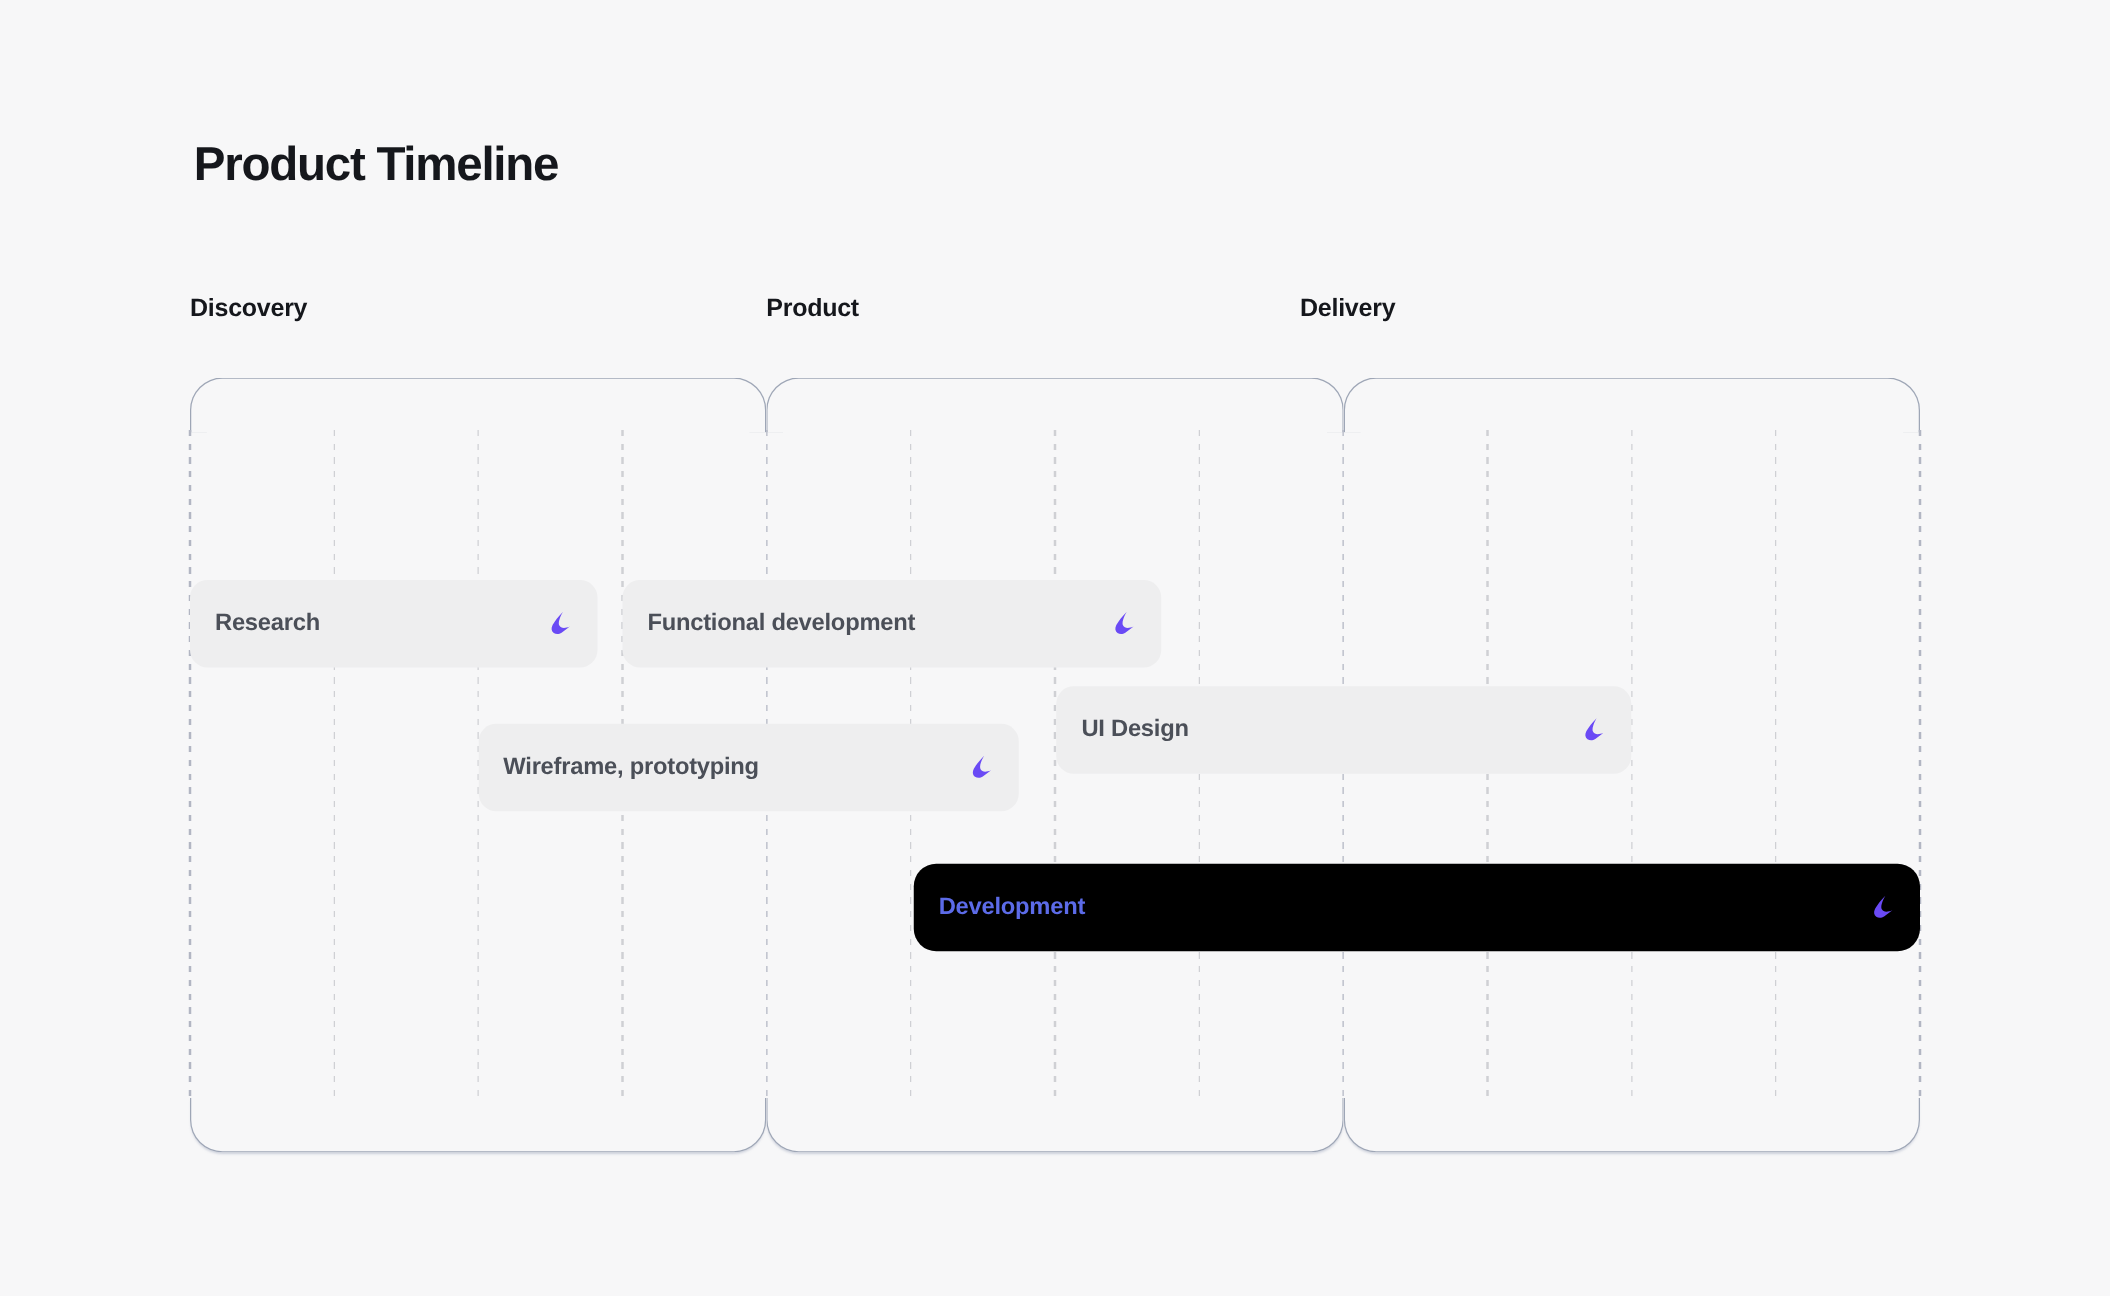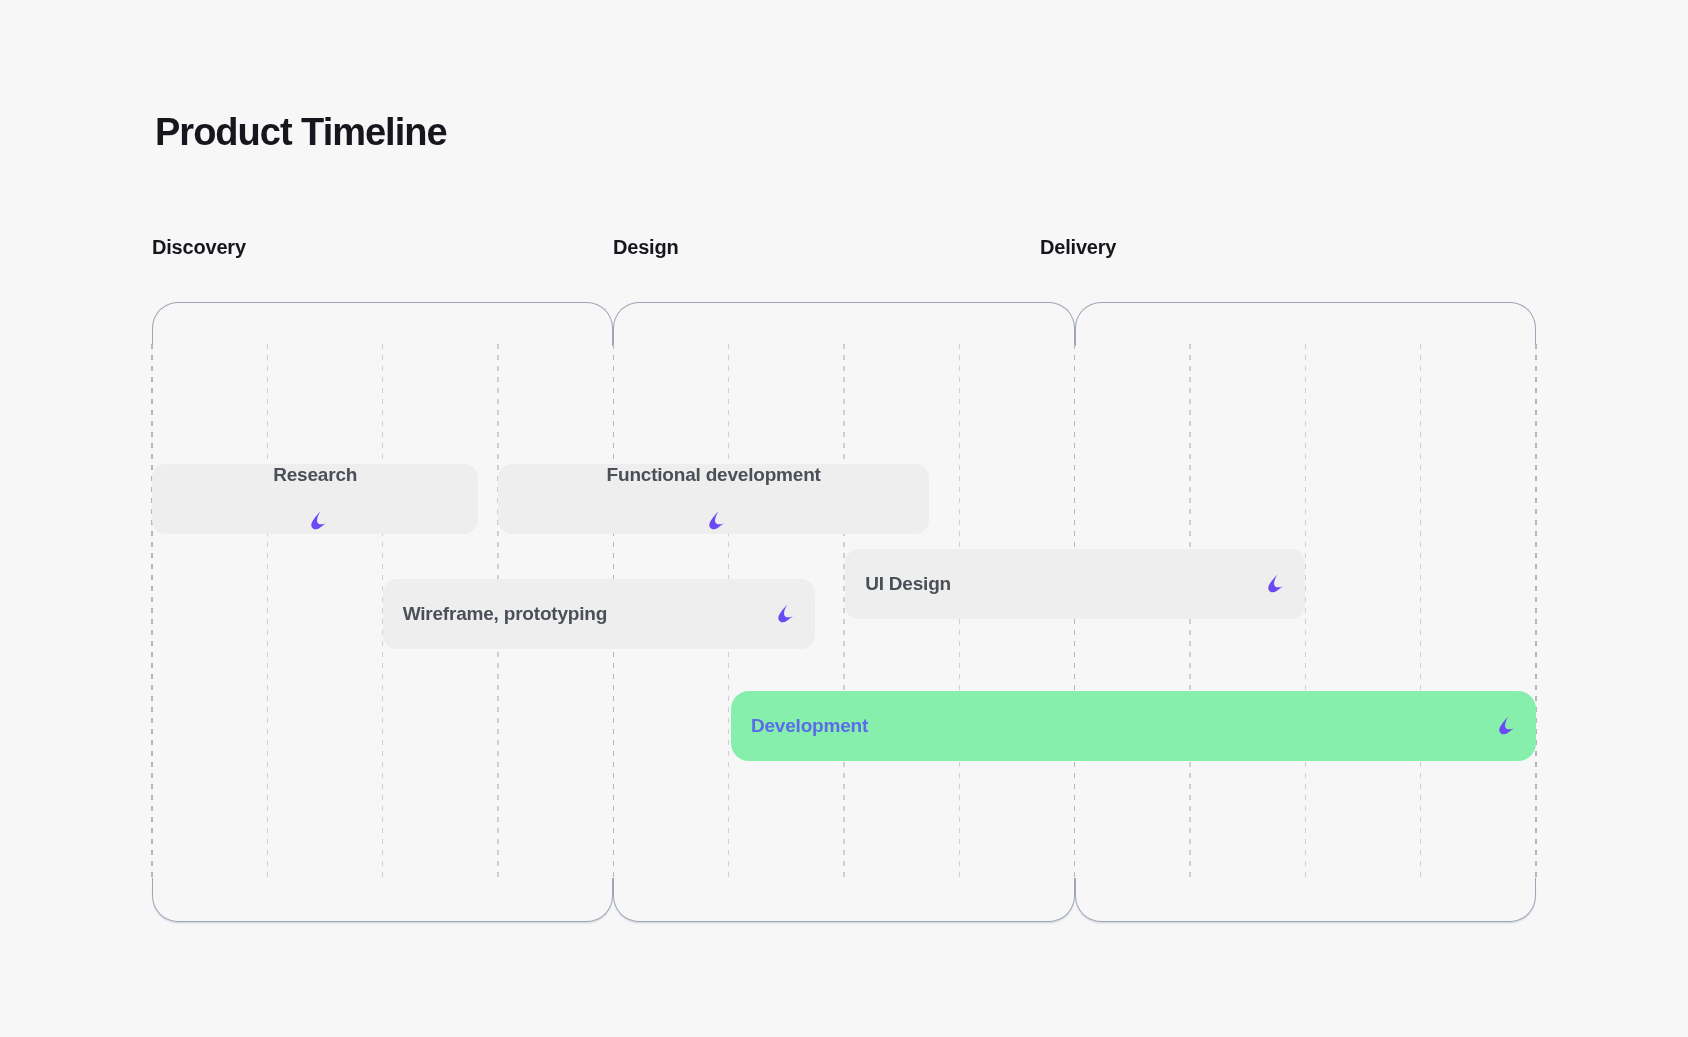--- a/index.html
+++ b/index.html
@@ -34,32 +34,32 @@
 
   .task{
     position:absolute;height:70px;z-index:3;box-sizing:border-box;
     background:#eeeeef;border-radius:14px;
     display:flex;align-items:center;justify-content:space-between;
     padding:0 20px;cursor:pointer;
   }
   .task .task-label{
     font-size:19px;font-weight:600;color:#4b4f58;letter-spacing:-0.2px;
   }
-  .task.highlight{background:#86efac;border-radius:18px;}
+  .task.highlight{background:#000000;border-radius:18px;}
   .task.highlight .task-label{color:#5c6be8;}
   .task .icon{width:25px;height:25px;flex:0 0 auto;}
   .task .icon svg{display:block;width:25px;height:25px;}
 </style>
 </head>
 <body>
 
 <div class="page-title">Product Timeline</div>
 
 <div class="phase-label phase-1">Discovery</div>
-<div class="phase-label phase-2">Design</div>
+<div class="phase-label phase-2">Product</div>
 <div class="phase-label phase-3">Delivery</div>
 
 <div class="panel panel-1">
   <div class="cap cap-top"></div>
   <div class="cap cap-bottom"></div>
 </div>
 <div class="panel panel-2">
   <div class="cap cap-top"></div>
   <div class="cap cap-bottom"></div>
 </div>
@@ -77,30 +77,30 @@
     <div class="gridline inner" style="left: 727.9px;"></div>
     <div class="gridline inner" style="left: 843.23px;"></div>
     <div class="gridline inner" style="left: 958.56px;"></div>
     <div class="gridline boundary" style="left: 1073.89px;"></div>
     <div class="gridline inner" style="left: 1189.22px;"></div>
     <div class="gridline inner" style="left: 1304.55px;"></div>
     <div class="gridline inner" style="left: 1419.88px;"></div>
     <div class="gridline boundary" style="left: 1535.21px;"></div>
   </div>
 
-<div class="task" style="left: 152px; width: 326.384px; top: 464px; flex-direction: column;">
+<div class="task" style="left: 152px; width: 326.384px; top: 464px;">
   <span class="task-label">Research</span>
   <span class="icon">
     <svg viewBox="0 0 24 24">
         <path d="M16.6 2.4 C13.4 5.7 10.4 9.3 8.7 12.5 C7.4 15 7.8 17.3 9.6 18.6 C11.4 19.9 13.8 19.7 15.6 18.4 L22 13.6 C17.8 15.4 15 14.9 13.9 12.9 C12.8 10.8 14.1 6.7 16.6 2.4 Z" fill="#6a4af5"></path>
       </svg>
   </span>
 </div>
 
-<div class="task" style="left: 497.99px; width: 431.334px; top: 464px; flex-direction: column;">
+<div class="task" style="left: 497.99px; width: 431.334px; top: 464px;">
   <span class="task-label">Functional development</span>
   <span class="icon">
     <svg viewBox="0 0 24 24">
         <path d="M16.6 2.4 C13.4 5.7 10.4 9.3 8.7 12.5 C7.4 15 7.8 17.3 9.6 18.6 C11.4 19.9 13.8 19.7 15.6 18.4 L22 13.6 C17.8 15.4 15 14.9 13.9 12.9 C12.8 10.8 14.1 6.7 16.6 2.4 Z" fill="#6a4af5"></path>
       </svg>
   </span>
 </div>
 
 <div class="task" style="left: 382.66px; width: 432.488px; top: 579px; text-align: center;">
   <span class="task-label">Wireframe, prototyping</span>

